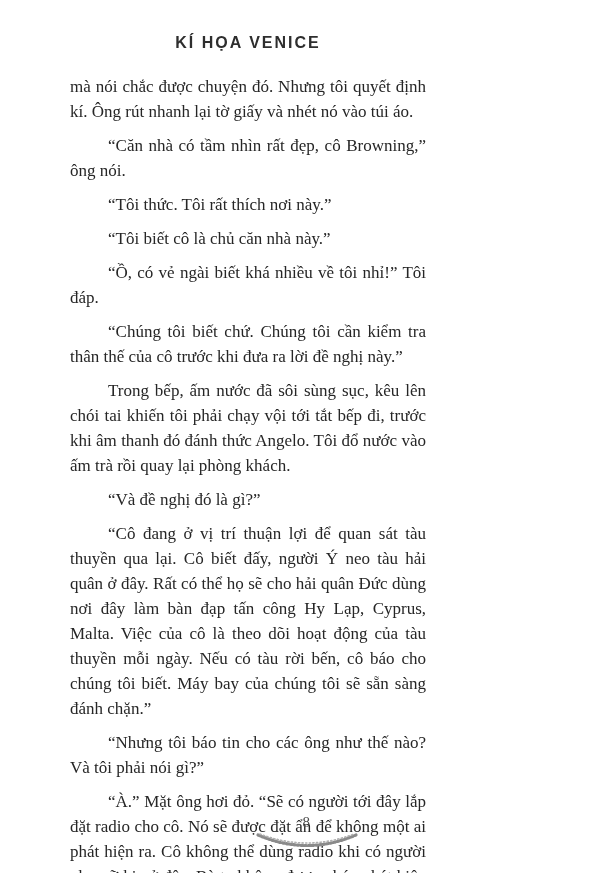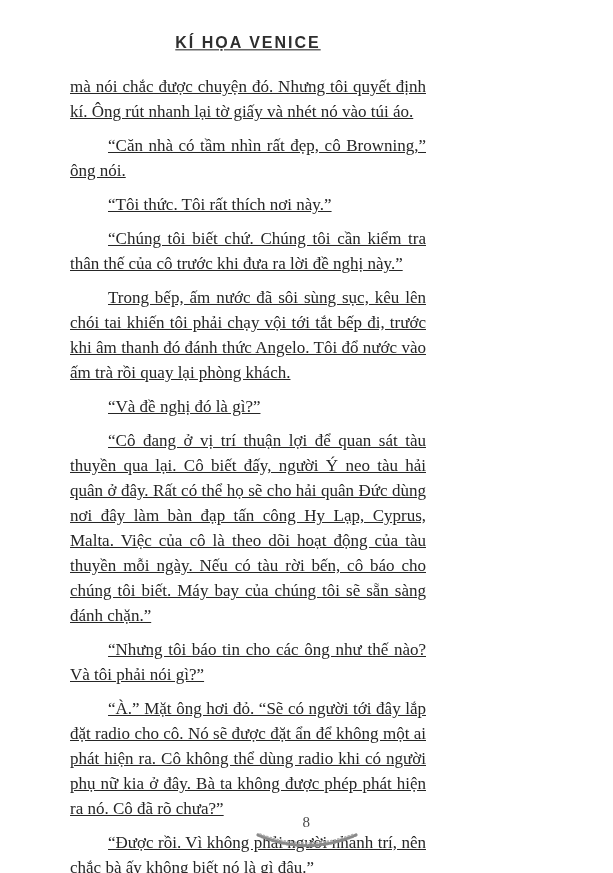--- a/index.html
+++ b/index.html
@@ -9,21 +9,20 @@
     color: #262626;
     font-family: "Liberation Serif", "DejaVu Serif", serif;
     position: relative;
     overflow: hidden;
   }
   .page {
     width: 497px;
     height: 873px;
     position: relative;
     padding: 34px 71px 0 70px;
-    text-decoration: underline;
   }
   .running-header {
     text-align: center;
     font-family: "Liberation Sans", "DejaVu Sans", sans-serif;
     font-weight: 700;
     font-size: 16px;
     letter-spacing: 2px;
     color: #2e2e2e;
     transform: scaleY(1.05);
     margin-bottom: 22px;
@@ -55,20 +54,22 @@
 <body>
 
 <div class="page">
 
   <div class="running-header">KÍ HỌA VENICE</div>
 
   <div class="body-text" id="body-text">
       <p>mà nói chắc được chuyện đó. Nhưng tôi quyết định kí. Ông rút nhanh lại tờ giấy và nhét nó vào túi áo.</p>
       <p class="indent">“Căn nhà có tầm nhìn rất đẹp, cô Browning,” ông nói.</p>
       <p class="indent">“Tôi thức. Tôi rất thích nơi này.”</p>
+      <p class="indent">“Tôi biết cô là chủ căn nhà này.”</p>
+      <p class="indent">“Ồ, có vẻ ngài biết khá nhiều về tôi nhỉ!” Tôi đáp.</p>
       <p class="indent">“Chúng tôi biết chứ. Chúng tôi cần kiểm tra thân thế của cô trước khi đưa ra lời đề nghị này.”</p>
       <p class="indent">Trong bếp, ấm nước đã sôi sùng sục, kêu lên chói tai khiến tôi phải chạy vội tới tắt bếp đi, trước khi âm thanh đó đánh thức Angelo. Tôi đổ nước vào ấm trà rồi quay lại phòng khách.</p>
       <p class="indent">“Và đề nghị đó là gì?”</p>
       <p class="indent">“Cô đang ở vị trí thuận lợi để quan sát tàu thuyền qua lại. Cô biết đấy, người Ý neo tàu hải quân ở đây. Rất có thể họ sẽ cho hải quân Đức dùng nơi đây làm bàn đạp tấn công Hy Lạp, Cyprus, Malta. Việc của cô là theo dõi hoạt động của tàu thuyền mỗi ngày. Nếu có tàu rời bến, cô báo cho chúng tôi biết. Máy bay của chúng tôi sẽ sẵn sàng đánh chặn.”</p>
       <p class="indent">“Nhưng tôi báo tin cho các ông như thế nào? Và tôi phải nói gì?”</p>
       <p class="indent">“À.” Mặt ông hơi đỏ. “Sẽ có người tới đây lắp đặt radio cho cô. Nó sẽ được đặt ẩn để không một ai phát hiện ra. Cô không thể dùng radio khi có người phụ nữ kia ở đây. Bà ta không được phép phát hiện ra nó. Cô đã rõ chưa?”</p>
       <p class="indent">“Được rồi. Vì không phải người nhanh trí, nên chắc bà ấy không biết nó là gì đâu.”</p>
     </div>
 
   <div class="footer">

